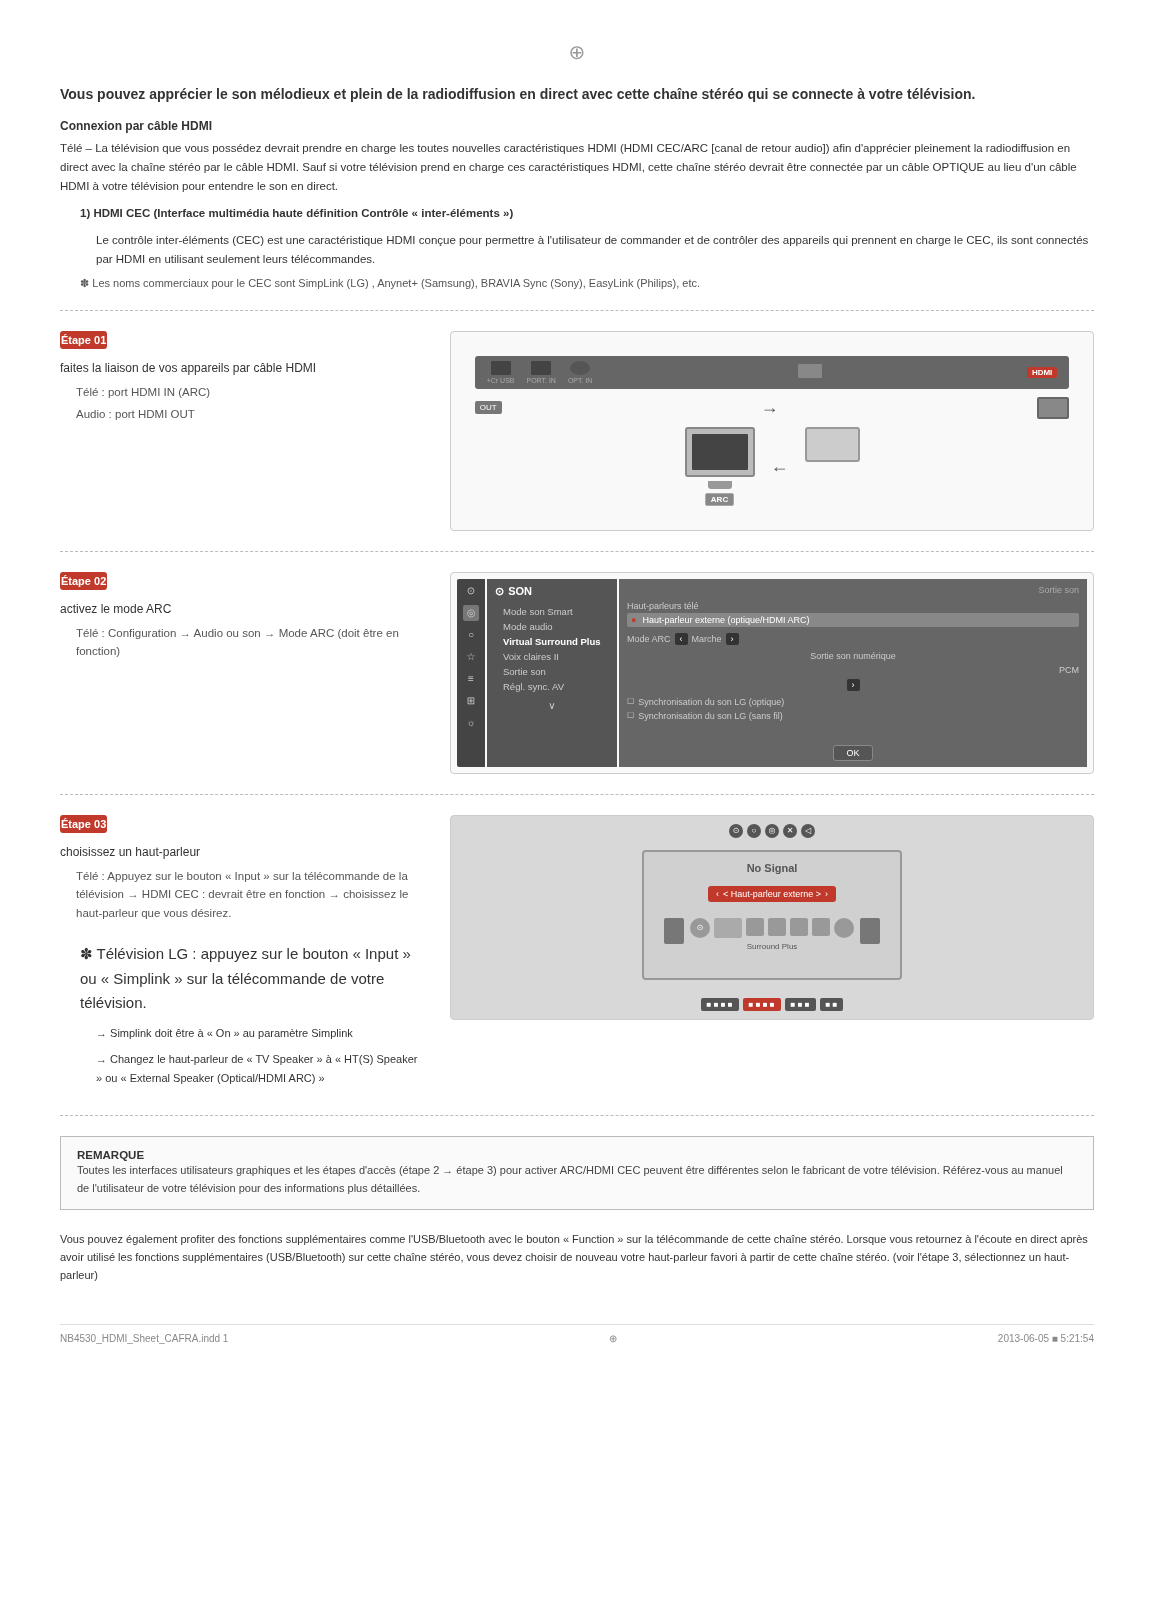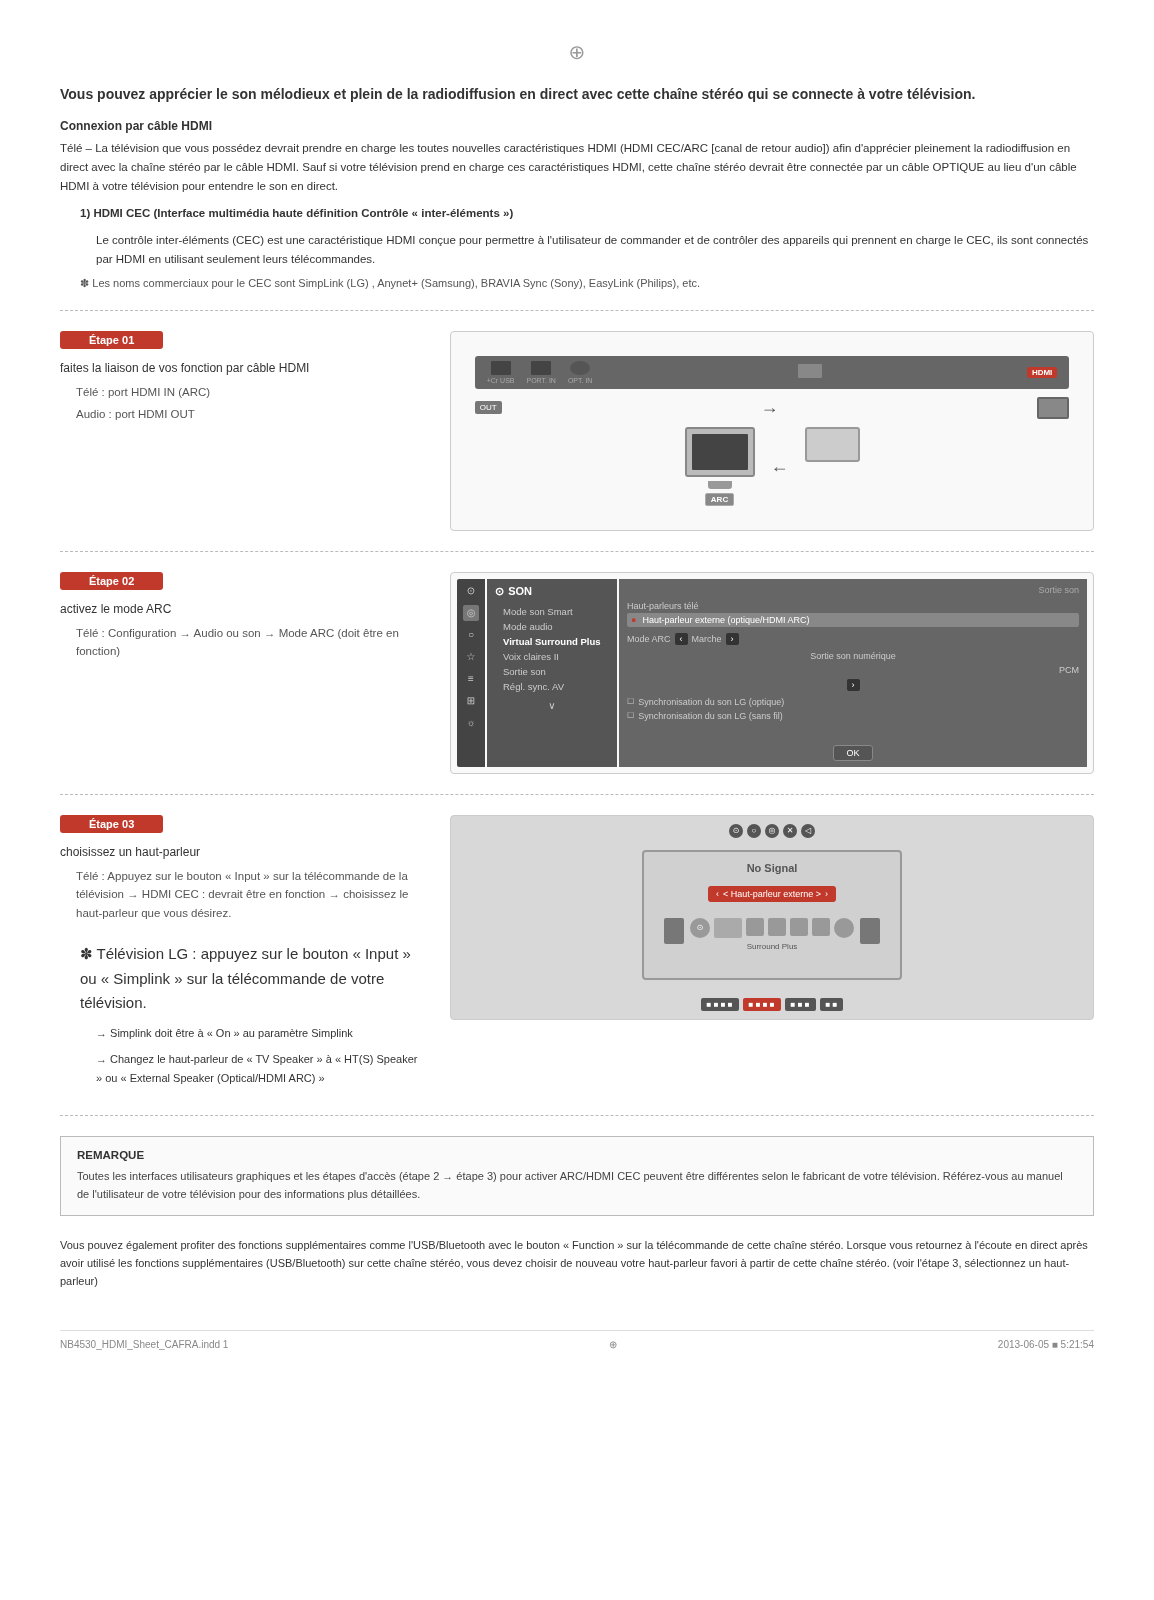--- a/index.html
+++ b/index.html
@@ -57,21 +57,21 @@
     }
     .etape-right {
       flex: 1;
     }
     .etape-badge {
       display: inline-block;
       background: #c0392b;
       color: #fff;
       font-size: 11px;
       font-weight: bold;
-      padding: 3px 29px;
+      padding: 3px 1px;
       border-radius: 3px;
       margin-bottom: 12px;
     }
     .etape-title-text {
       font-size: 12px;
       margin-bottom: 8px;
       color: #333;
     }
     .etape-sub {
       font-size: 11.5px;
@@ -251,21 +251,20 @@
     
     .remarque-box {
       border: 1px solid #bbb;
       padding: 12px 16px;
       margin: 20px 0;
       background: #fafafa;
     }
     .remarque-title {
       font-weight: bold;
       font-size: 11.5px;
-      margin-bottom: 6px;
       text-transform: uppercase;
     }
     .remarque-text {
       font-size: 11px;
       line-height: 1.65;
       color: #444;
     }
 
     .footer-note {
       font-size: 11px;
@@ -451,21 +450,21 @@
 <p class="body-text">Télé – La télévision que vous possédez devrait prendre en charge les toutes nouvelles caractéristiques HDMI (HDMI CEC/ARC [canal de retour audio]) afin d'apprécier pleinement la radiodiffusion en direct avec la chaîne stéréo par le câble HDMI. Sauf si votre télévision prend en charge ces caractéristiques HDMI, cette chaîne stéréo devrait être connectée par un câble OPTIQUE au lieu d'un câble HDMI à votre télévision pour entendre le son en direct.</p>
 <p class="body-text indent-1" style="font-weight:bold;font-size:11.5px;">1) HDMI CEC (Interface multimédia haute définition Contrôle « inter-éléments »)</p>
 <p class="body-text indent-2">Le contrôle inter-éléments (CEC) est une caractéristique HDMI conçue pour permettre à l'utilisateur de commander et de contrôler des appareils qui prennent en charge le CEC, ils sont connectés par HDMI en utilisant seulement leurs télécommandes.</p>
 <p class="note-star indent-1">✽ Les noms commerciaux pour le CEC sont SimpLink (LG) , Anynet+ (Samsung), BRAVIA Sync (Sony), EasyLink (Philips), etc.</p>
 
 <hr class="divider">
 
 <div class="etape-block">
   <div class="etape-left">
     <span class="etape-badge">Étape 01</span>
-    <p class="etape-title-text">faites la liaison de vos fonction par câble HDMI</p>
+    <p class="etape-title-text">faites la liaison de vos appareils par câble HDMI</p>
     <p class="etape-sub">Télé : port HDMI IN (ARC)</p>
     <p class="etape-sub">Audio : port  HDMI OUT</p>
   </div>
   <div class="etape-right">
     <div class="diagram-box">
       <div class="step1-diagram-area">
 
         <div class="top-connector">
           <div class="conn-item">
             <div class="conn-icon"></div>

